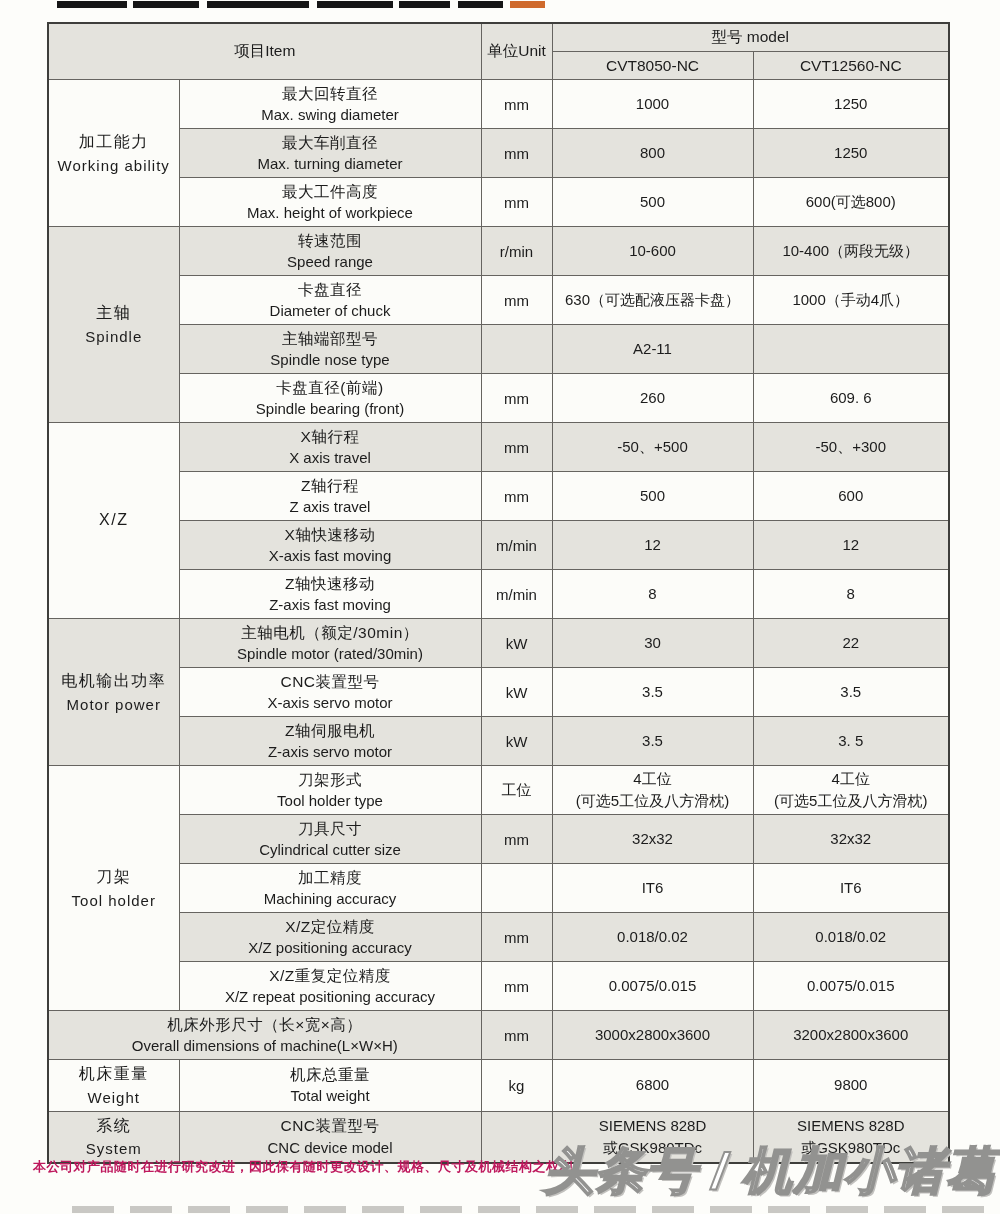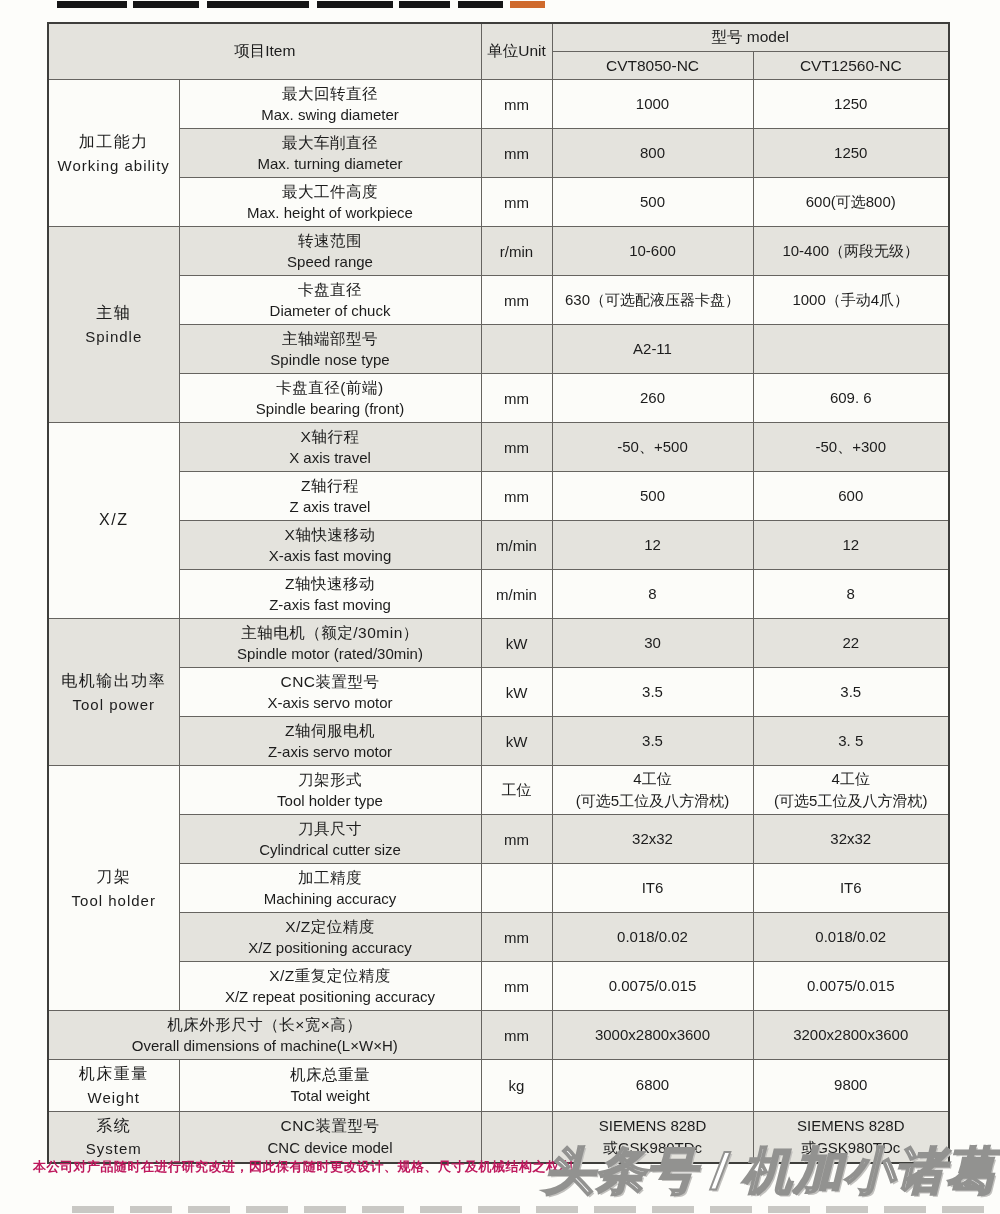--- a/index.html
+++ b/index.html
@@ -204,21 +204,21 @@
           <div class="cn">Z轴快速移动</div>
           <div class="en">Z-axis fast moving</div>
         </td>
         <td class="unit plain">m/min</td>
         <td class="val plain">8</td>
         <td class="val plain">8</td>
       </tr>
       <tr class="specrow">
         <td rowspan="3" class="cat shade">
           <div class="cn">电机输出功率</div>
-          <div class="en">Tool power</div>
+          <div class="en">Motor power</div>
         </td>
         <td class="item shade">
           <div class="cn">主轴电机（额定/30min）</div>
           <div class="en">Spindle motor (rated/30min)</div>
         </td>
         <td class="unit shade">kW</td>
         <td class="val shade">30</td>
         <td class="val shade">22</td>
       </tr>
       <tr class="specrow">

